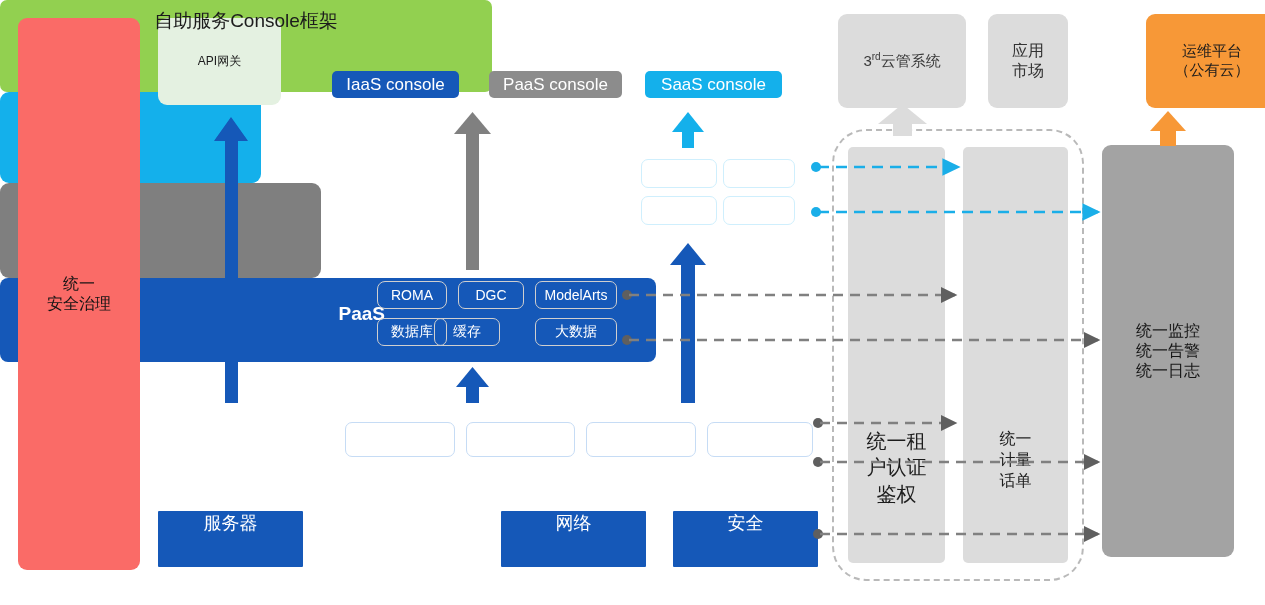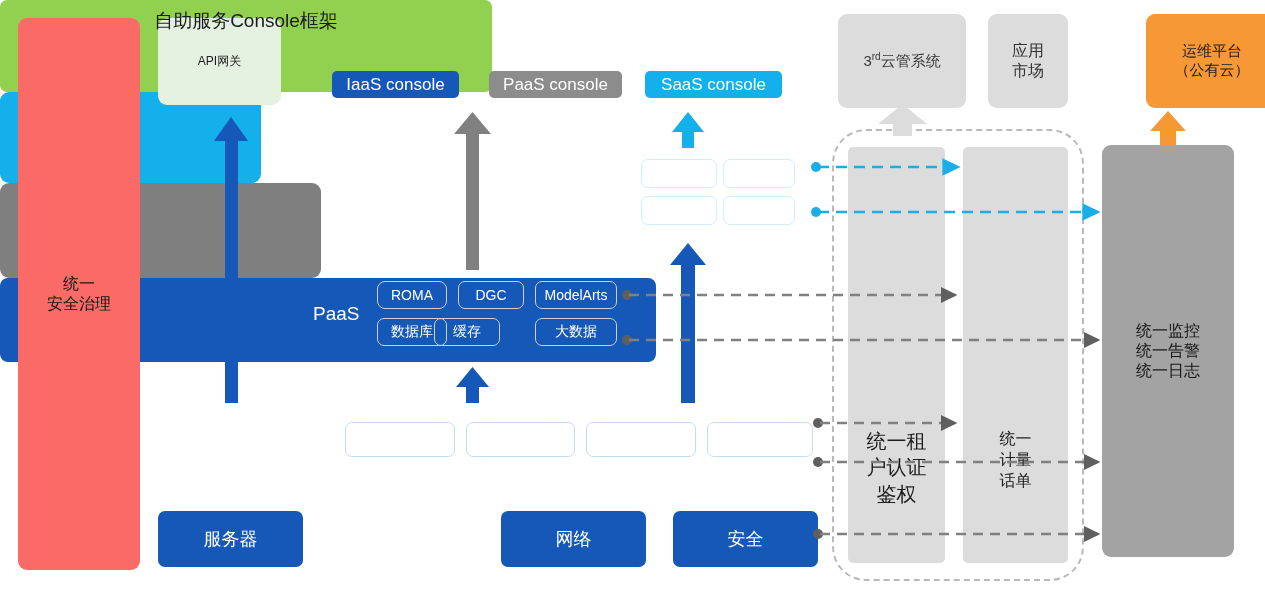--- a/index.html
+++ b/index.html
@@ -34,40 +34,40 @@
   #saas{left:553px;top:146px;width:261px;height:91px;background:#14b0eb;border-radius:9px;}
   #saas-label{position:absolute;left:562px;top:179px;width:76px;text-align:center;color:#fff;font-size:19px;}
   .saas-chip{position:absolute;height:27px;border:1.6px solid #cfeffd;border-radius:7px;display:flex;align-items:center;justify-content:center;color:#fff;font-size:15px;background:transparent;}
   #sc-0{left:641px;top:159px;width:74px;}
   #sc-1{left:723px;top:159px;width:70px;}
   #sc-2{left:641px;top:196px;width:74px;}
   #sc-3{left:723px;top:196px;width:70px;}
 
   
   #paas{left:304px;top:268px;width:321px;height:95px;background:#7f7f7f;border-radius:9px;}
-  #paas-label{position:absolute;left:313px;top:303px;width:72px;text-align:left;color:#fff;font-size:19px;}
+  #paas-label{position:absolute;left:313px;top:303px;width:72px;text-align:right;color:#fff;font-size:19px;font-weight:bold;}
   .paas-chip{position:absolute;height:26px;border:1.5px solid #cfcfcf;border-radius:7px;display:flex;align-items:center;justify-content:center;color:#fff;font-size:14px;background:transparent;}
   #pc-0{left:377px;top:281px;width:68px;border-radius:8px;}
   #pc-1{left:458px;top:281px;width:64px;}
   #pc-2{left:535px;top:281px;width:80px;}
   #pc-3{left:377px;top:318px;width:68px;}
   #pc-4{left:434px;top:318px;width:64px;}
   #pc-5{left:535px;top:318px;width:80px;}
 
   
   #iaas-bar{left:158px;top:402px;width:656px;height:84px;background:#1558b8;border-radius:8px;}
   #iaas-label{position:absolute;left:170px;top:427px;width:170px;text-align:left;color:#fff;font-size:17px;}
   .iaas-chip{position:absolute;top:422px;height:33px;border:1.6px solid #c6dcf5;border-radius:7px;display:flex;align-items:center;justify-content:center;color:#fff;font-size:18px;background:transparent;}
   #ic-0{left:345px;width:108px;}
   #ic-1{left:466px;width:107px;}
   #ic-2{left:586px;width:108px;}
   #ic-3{left:707px;width:104px;}
 
   
-  .bottom-box{position:absolute;top:511px;height:56px;background:#1558b8;border-radius:7px;display:flex;align-items:center;justify-content:center;color:#fff;font-size:18px;}
+  .bottom-box{position:absolute;top:511px;height:56px;background:#1558b8;border-radius:1px;display:flex;justify-content:center;color:#fff;font-size:18px;}
   #bb-0{left:158px;width:145px;}
   #bb-1{left:330px;width:145px;}
   #bb-2{left:501px;width:145px;}
   #bb-3{left:673px;width:145px;}
 
   
   #dashed-zone{position:absolute;left:832px;top:129px;width:252px;height:452px;border:2.5px dashed #b9b9b9;border-radius:34px;box-sizing:border-box;}
   
   #pillar-auth{left:848px;top:147px;width:97px;height:416px;background:#dcdcdc;border-radius:5px;color:#1c1c1c;font-size:20px;}
   #pillar-meter{left:963px;top:147px;width:105px;height:416px;background:#dcdcdc;border-radius:5px;color:#1c1c1c;font-size:16px;}

